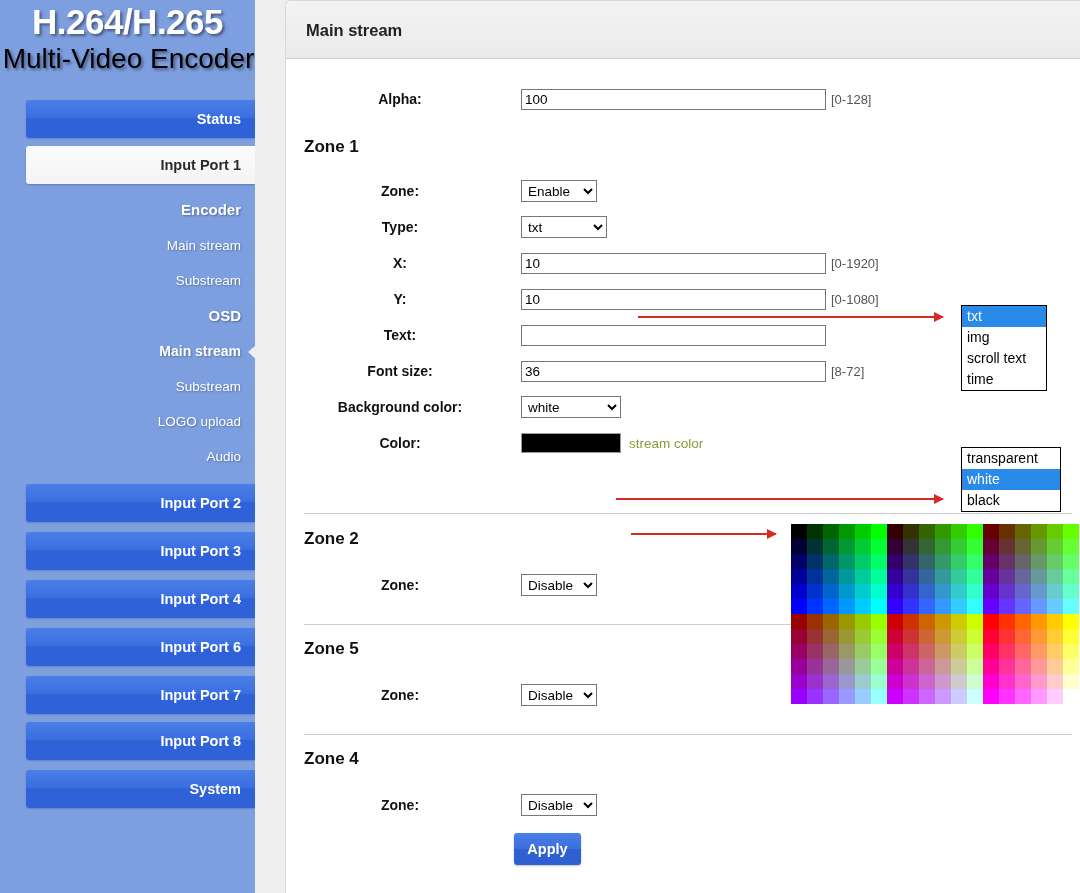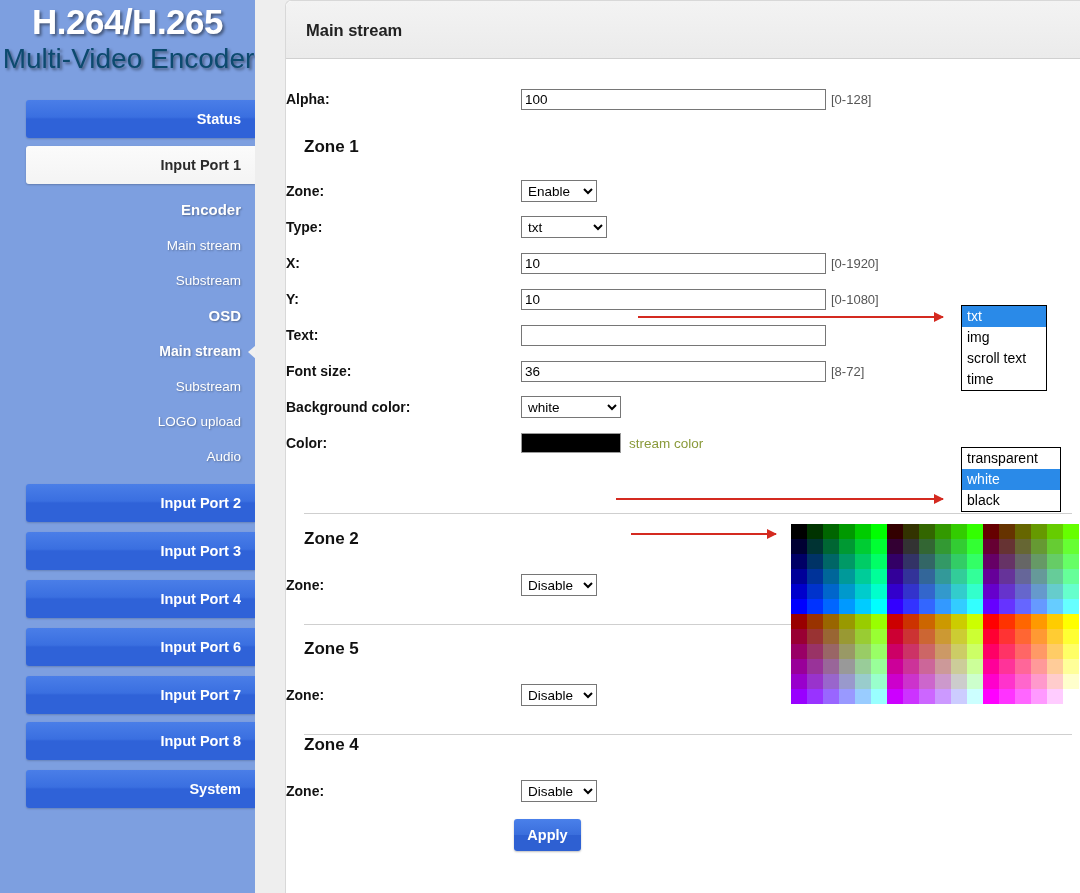--- a/index.html
+++ b/index.html
@@ -20,21 +20,21 @@
     overflow: hidden;
   }
   .brand { padding-top: 2px; text-align: center; user-select: none; }
   .brand-line1 {
     font-size: 35px; font-weight: bold; color: #ffffff;
     letter-spacing: -0.5px; line-height: 40px;
     text-shadow: 2px 2px 3px rgba(0,0,0,0.45);
     white-space: nowrap;
   }
   .brand-line2 {
-    font-size: 28px; color: #0c4a6e; line-height: 34px;
+    font-size: 28px; color: #000000; line-height: 34px;
     text-shadow: 2px 2px 3px rgba(0,0,0,0.45);
     white-space: nowrap; margin-left: 2px;
   }
 
   .nav { margin-top: 24px; }
   .nav-btn {
     display: block; position: relative;
     margin: 0 0 8px 26px; width: 229px; height: 38px;
     line-height: 38px; padding-right: 14px;
     text-align: right; color: #ffffff; font-size: 14.5px; font-weight: bold;
@@ -91,21 +91,21 @@
     padding-left: 20px;
     font-size: 16.5px; font-weight: bold; color: #222222;
   }
   .panel-body { position: relative; padding: 0; }
 
   .form-row {
     display: flex; align-items: center;
     height: 36px;
   }
   .lbl {
-    width: 235px; text-align: left; padding-right: 7px;
+    width: 235px; text-align: center; padding-right: 7px;
     font-size: 14px; font-weight: bold; color: #111111;
     white-space: nowrap;
   }
   input.txt {
     width: 305px; height: 21px;
     font-family: "Liberation Sans", sans-serif; font-size: 13.5px;
     padding: 1px 3px; border: 1px solid #767676; background: #ffffff;
     color: #000; outline: none;
   }
   select.sel {
@@ -330,21 +330,21 @@
       <div class="zone-title" style="margin-top:14px">Zone 5</div>
       <div class="form-row" style="margin-top:18px">
         <div class="lbl">Zone:</div>
         <select class="sel sel-zone">
           <option>Disable</option>
         </select>
       </div>
       <div class="sep" style="margin-top:21px"></div>
 
       
-      <div class="zone-title" style="">Zone 4</div>
+      <div class="zone-title" style="margin-top:14px">Zone 4</div>
       <div class="form-row" style="margin-top:18px">
         <div class="lbl">Zone:</div>
         <select class="sel sel-zone">
           <option>Disable</option>
         </select>
       </div>
 
       <button class="apply-btn">Apply</button>
 
       

